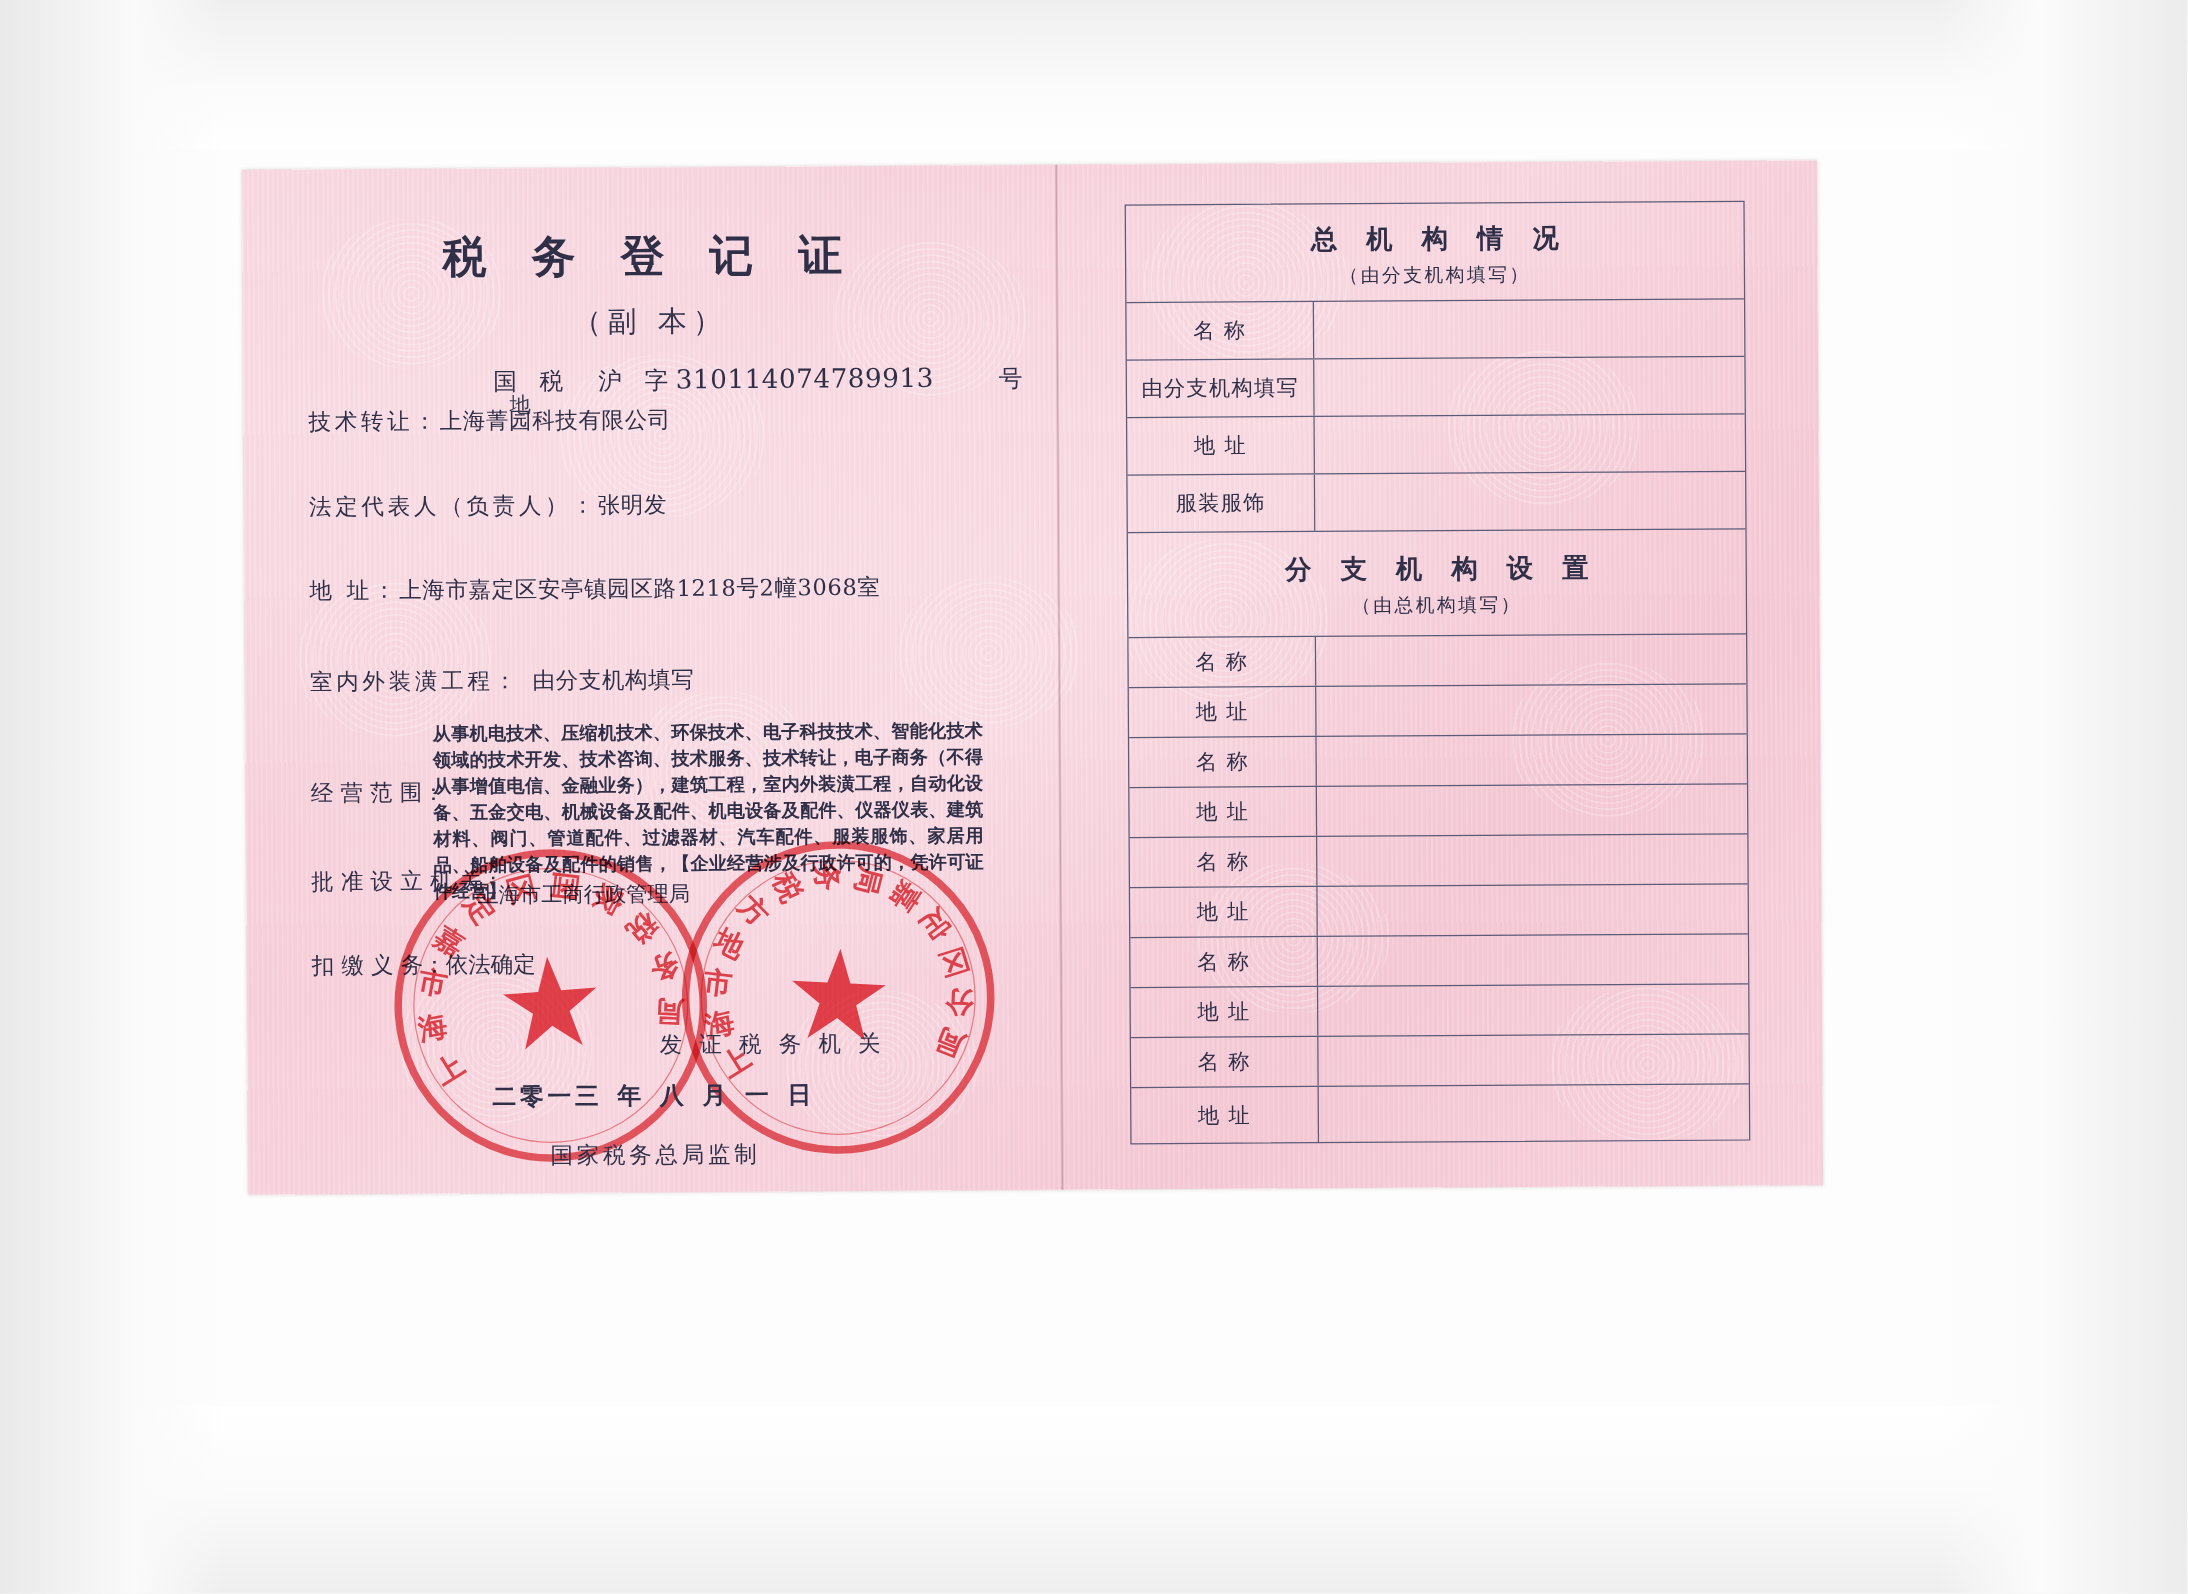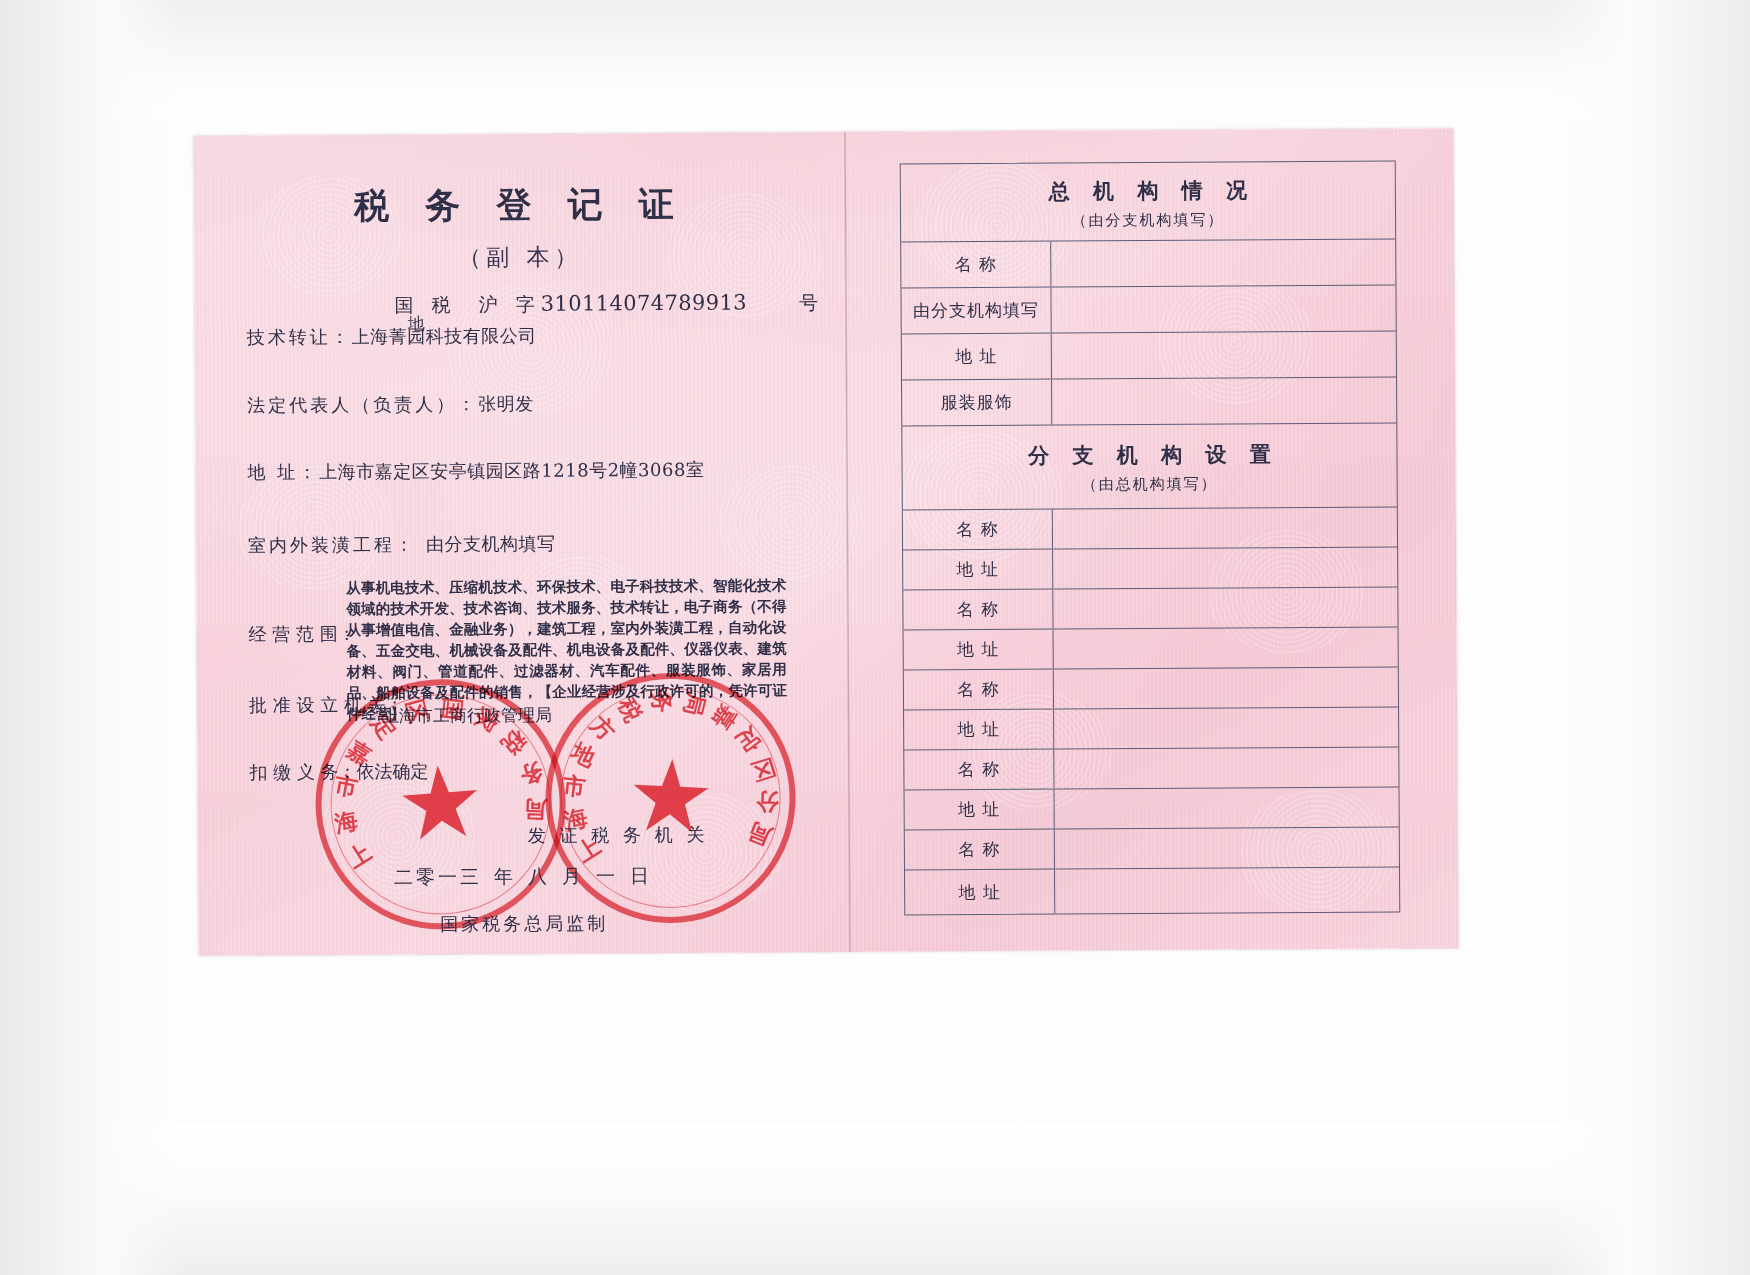--- a/index.html
+++ b/index.html
@@ -179,21 +179,21 @@
   }
   .date-line {
     position: absolute;
     left: 190px;
     top: 730px;
     font-size: 19px;
     letter-spacing: 3px;
     color: #2f2f48;
     font-family: "DejaVu Serif", "Liberation Serif", serif;
   }
-  .date-line span { margin: 0 6px; }
+  .date-line span { margin: 0 6px; font-weight: bold; }
   .footer-line {
     position: absolute;
     left: 0; right: 0;
     top: 778px;
     text-align: center;
     font-size: 18px;
     letter-spacing: 3px;
     color: #2f2f48;
     font-family: "DejaVu Serif", "Liberation Serif", serif;
   }

